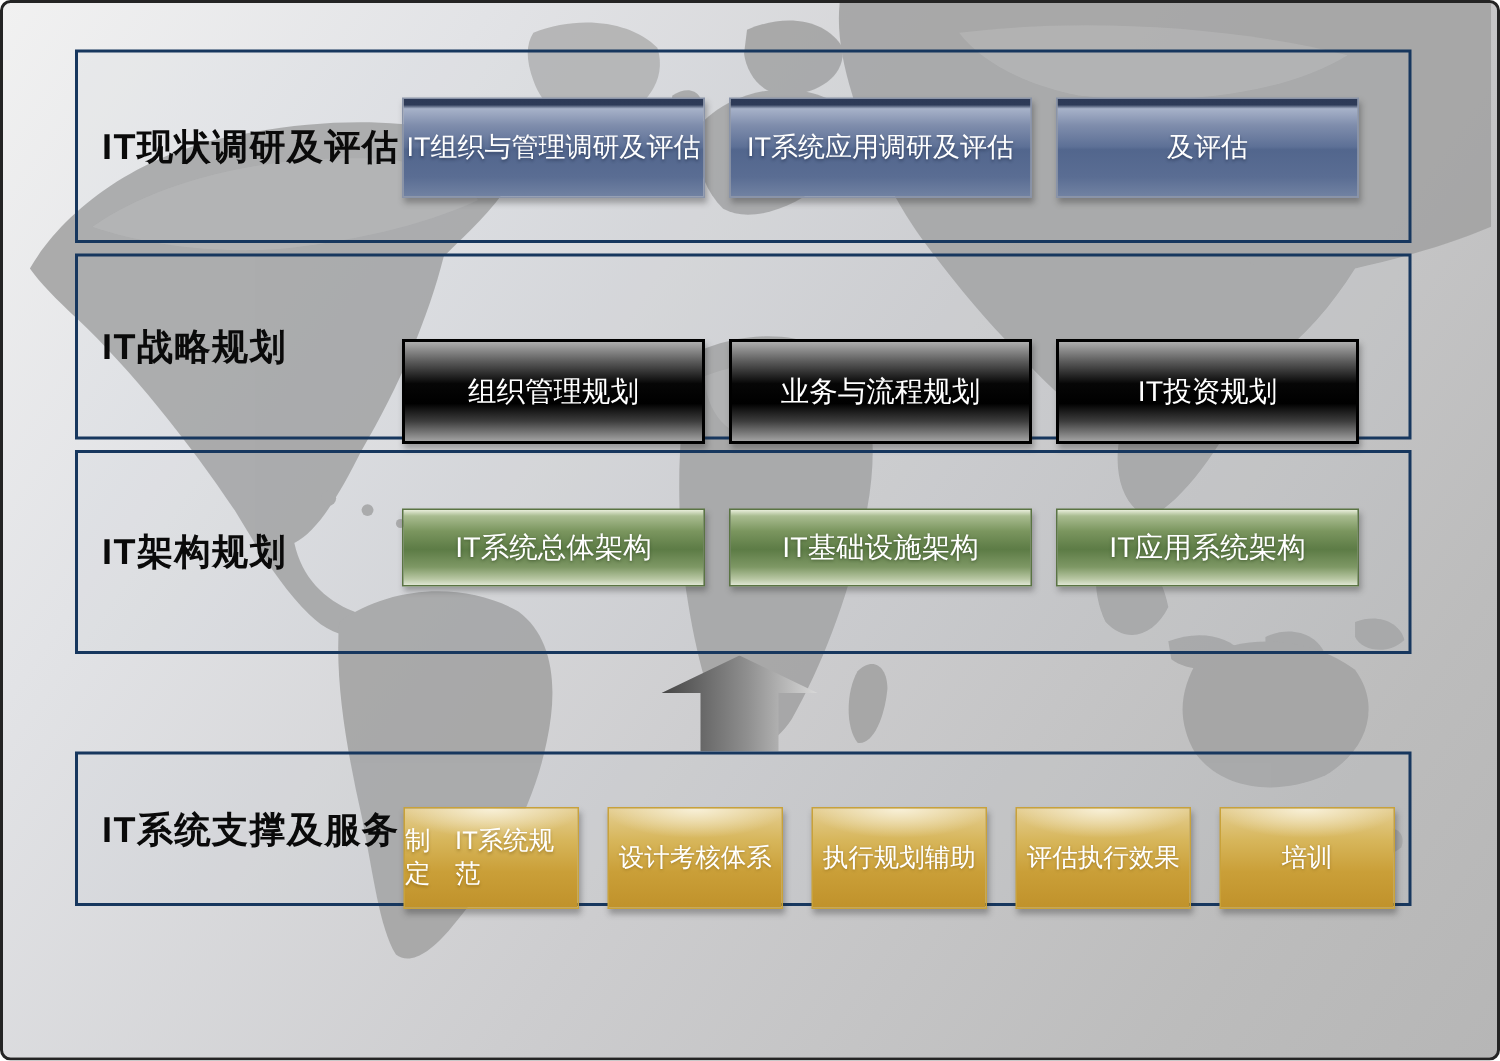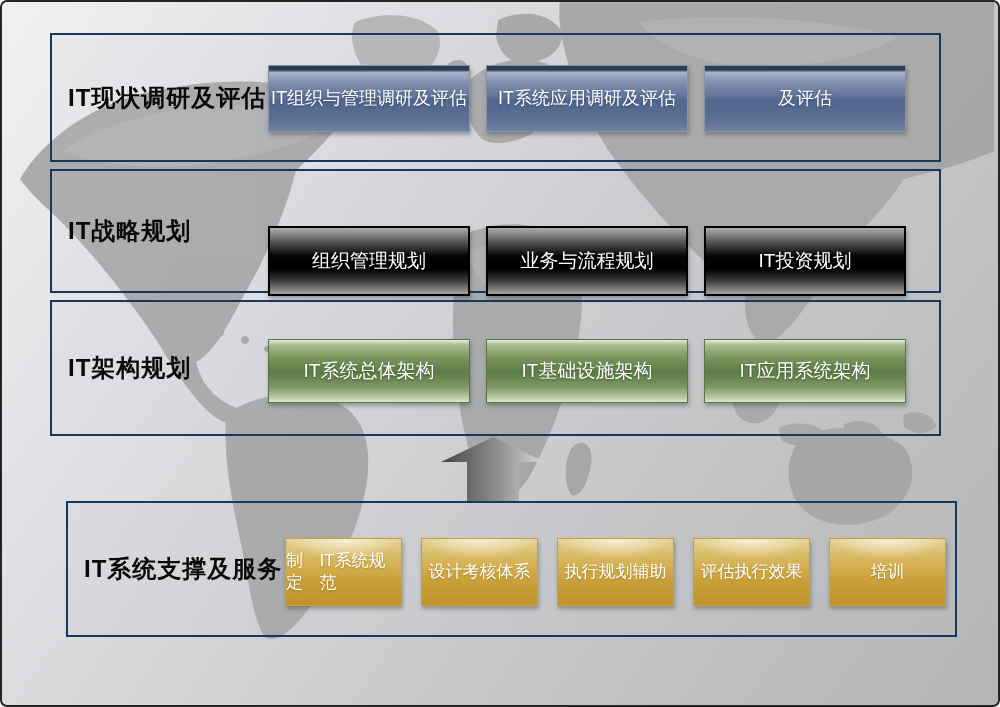--- a/index.html
+++ b/index.html
@@ -15,21 +15,21 @@
   }
   .map{position:absolute;left:0;top:0;width:100%;height:100%;}
   .band{
     position:absolute;left:48px;width:891px;
     border:2px solid #17375e;
     background:rgba(190,195,205,0.10);
   }
   .band-1{top:31px;height:129px;}
   .band-2{top:167px;height:124px;}
   .band-3{top:298px;height:136px;}
-  .band-4{top:499px;height:136px;margin-left:16px;}
+  .band-4{top:499px;height:103px;}
   .band-label{
     position:absolute;left:16px;top:50%;transform:translateY(-50%);
     font-size:24px;font-weight:800;color:#0a0a0a;
     white-space:nowrap;letter-spacing:1px;
   }
   .box-row{position:absolute;display:flex;}
   .band-1 .box-row{left:216px;top:30px;gap:16px;}
   .band-2 .box-row{left:216px;top:28px;gap:16px;margin-top:27px;}
   .band-3 .box-row{left:216px;top:37px;gap:16px;}
   .band-4 .box-row{left:217px;top:35px;gap:19px;}
@@ -44,21 +44,21 @@
     border:1px solid #89139e0;border:1px solid #8993a8;
     background:linear-gradient(180deg,#2d3a57 0%,#2e3b58 6%,#a7b2c9 10%,#7f8dac 27%,#5d7096 49%,#52668d 52%,#5a6d93 80%,#7182a2 100%);
     text-shadow:0 1px 2px rgba(20,30,55,0.45);
   }
   .pbox.black{
     width:202px;height:70px;font-size:19px;
     border:2px solid #000;
     background:linear-gradient(180deg,#adadad 0%,#5a5a5a 20%,#060606 42%,#000 62%,#3d3d3d 80%,#a2a2a2 100%);
   }
   .pbox.green{
-    width:202px;height:64px;font-size:19px;
+    width:202px;height:52px;font-size:19px;
     border:1px solid #5a7443;
     background:linear-gradient(180deg,#e8edda 0%,#a9bc90 8%,#7b965f 28%,#62804a 48%,#5d7c46 53%,#7e9865 76%,#b8c7a3 92%,#dfe6d3 100%);
     text-shadow:0 1px 2px rgba(30,48,18,0.5);
   }
   .pbox.gold{
     width:117px;height:68px;font-size:17px;line-height:22px;
     border:1px solid #c9a23a;
     background:
       radial-gradient(ellipse 85% 48% at 50% 0%, rgba(255,252,240,0.75), rgba(255,255,255,0) 62%),
       linear-gradient(180deg,#e4ce92 0%,#d7b65b 32%,#ca9f38 64%,#c0922b 100%);

